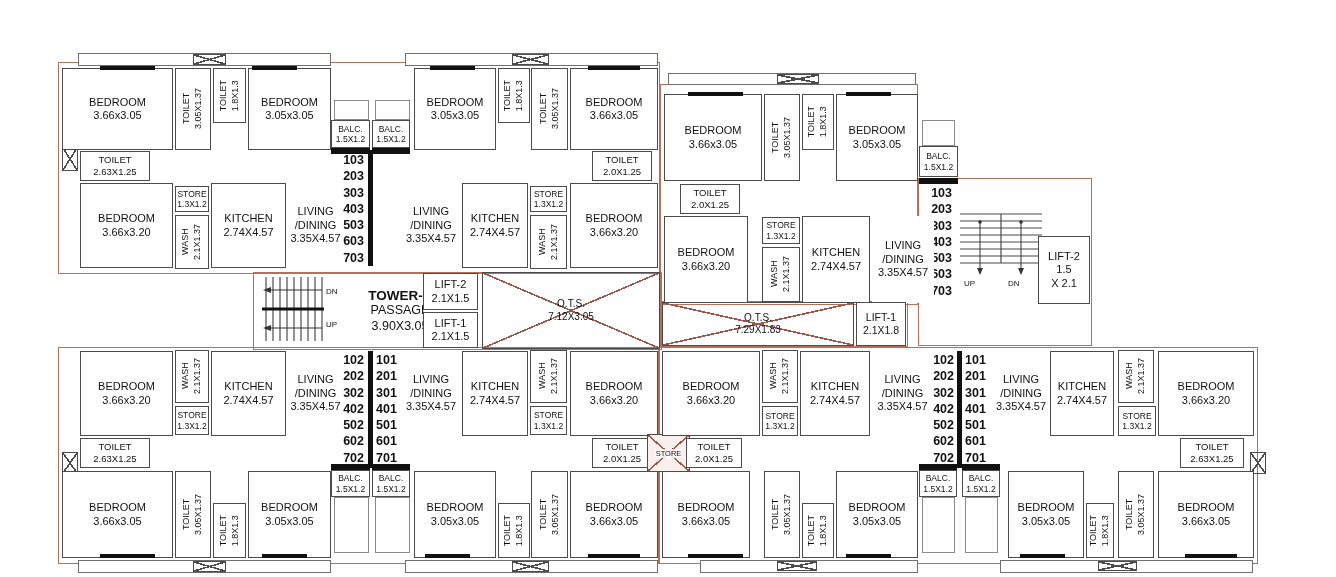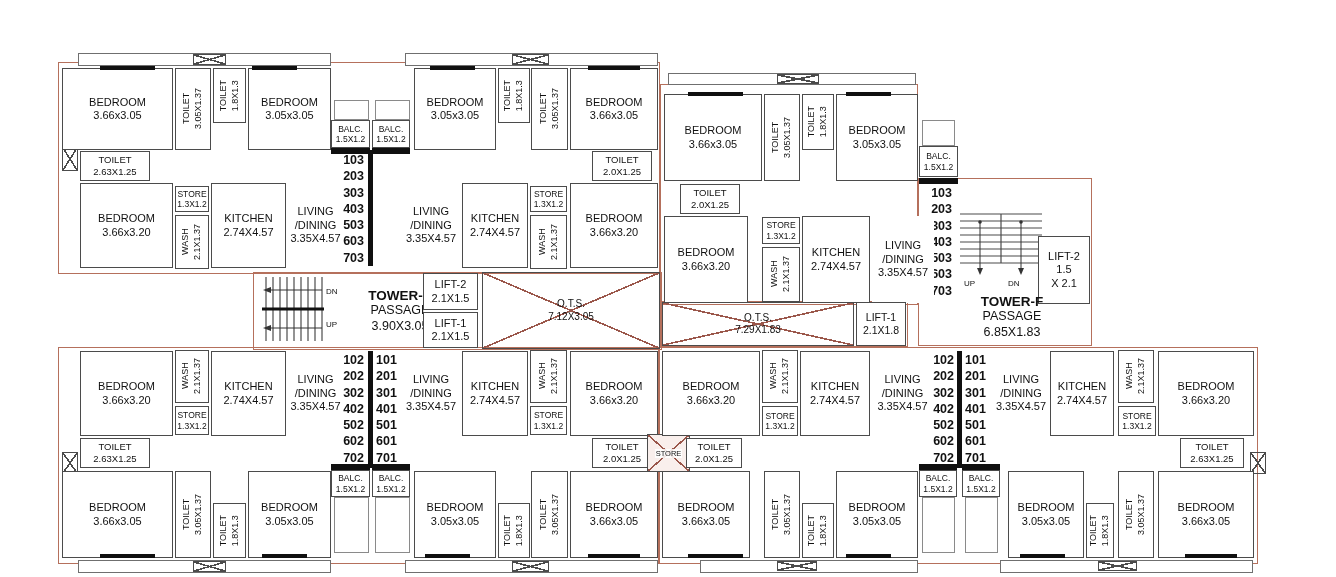--- a/index.html
+++ b/index.html
@@ -321,25 +321,20 @@
         <circle cx="61" cy="10" r="1.8" fill="#333"></circle>
       <polygon points="20,63 17,56 23,56" fill="#333"></polygon>
         <polygon points="61,63 58,56 64,56" fill="#333"></polygon>
     </svg>
   </div>
   <div class="abs updn" style="left:964px;top:279px;width:20px;height:10px">UP</div>
   <div class="abs updn" style="left:1008px;top:279px;width:20px;height:10px">DN</div>
   <div class="abs lift" style="left:1038px;top:236px;width:52px;height:68px">LIFT-2
 1.5
 X 2.1</div>
-  <div class="abs towerlbl" style="left:946px;top:291px;width:132px;height:52px">
-    <span class="tname">TOWER-F</span>
-    <span class="tline">PASSAGE</span>
-    <span class="tline">6.85X1.83</span>
-  </div>
   <div class="abs xfill" style="left:662px;top:302px;width:192px;height:44px;--xc:#9a564a">
     <span class="otslbl">O.T.S.
 7.29X1.83</span>
   </div>
   <div class="abs lift" style="left:856px;top:302px;width:50px;height:44px;font-size:10.5px">LIFT-1
 2.1X1.8</div>
 
   <div class="abs room" style="left:662px;top:351px;width:98px;height:85px">BEDROOM
 3.66x3.20</div>
   <div class="abs vroom" style="left:762px;top:350px;width:36px;height:53px">

